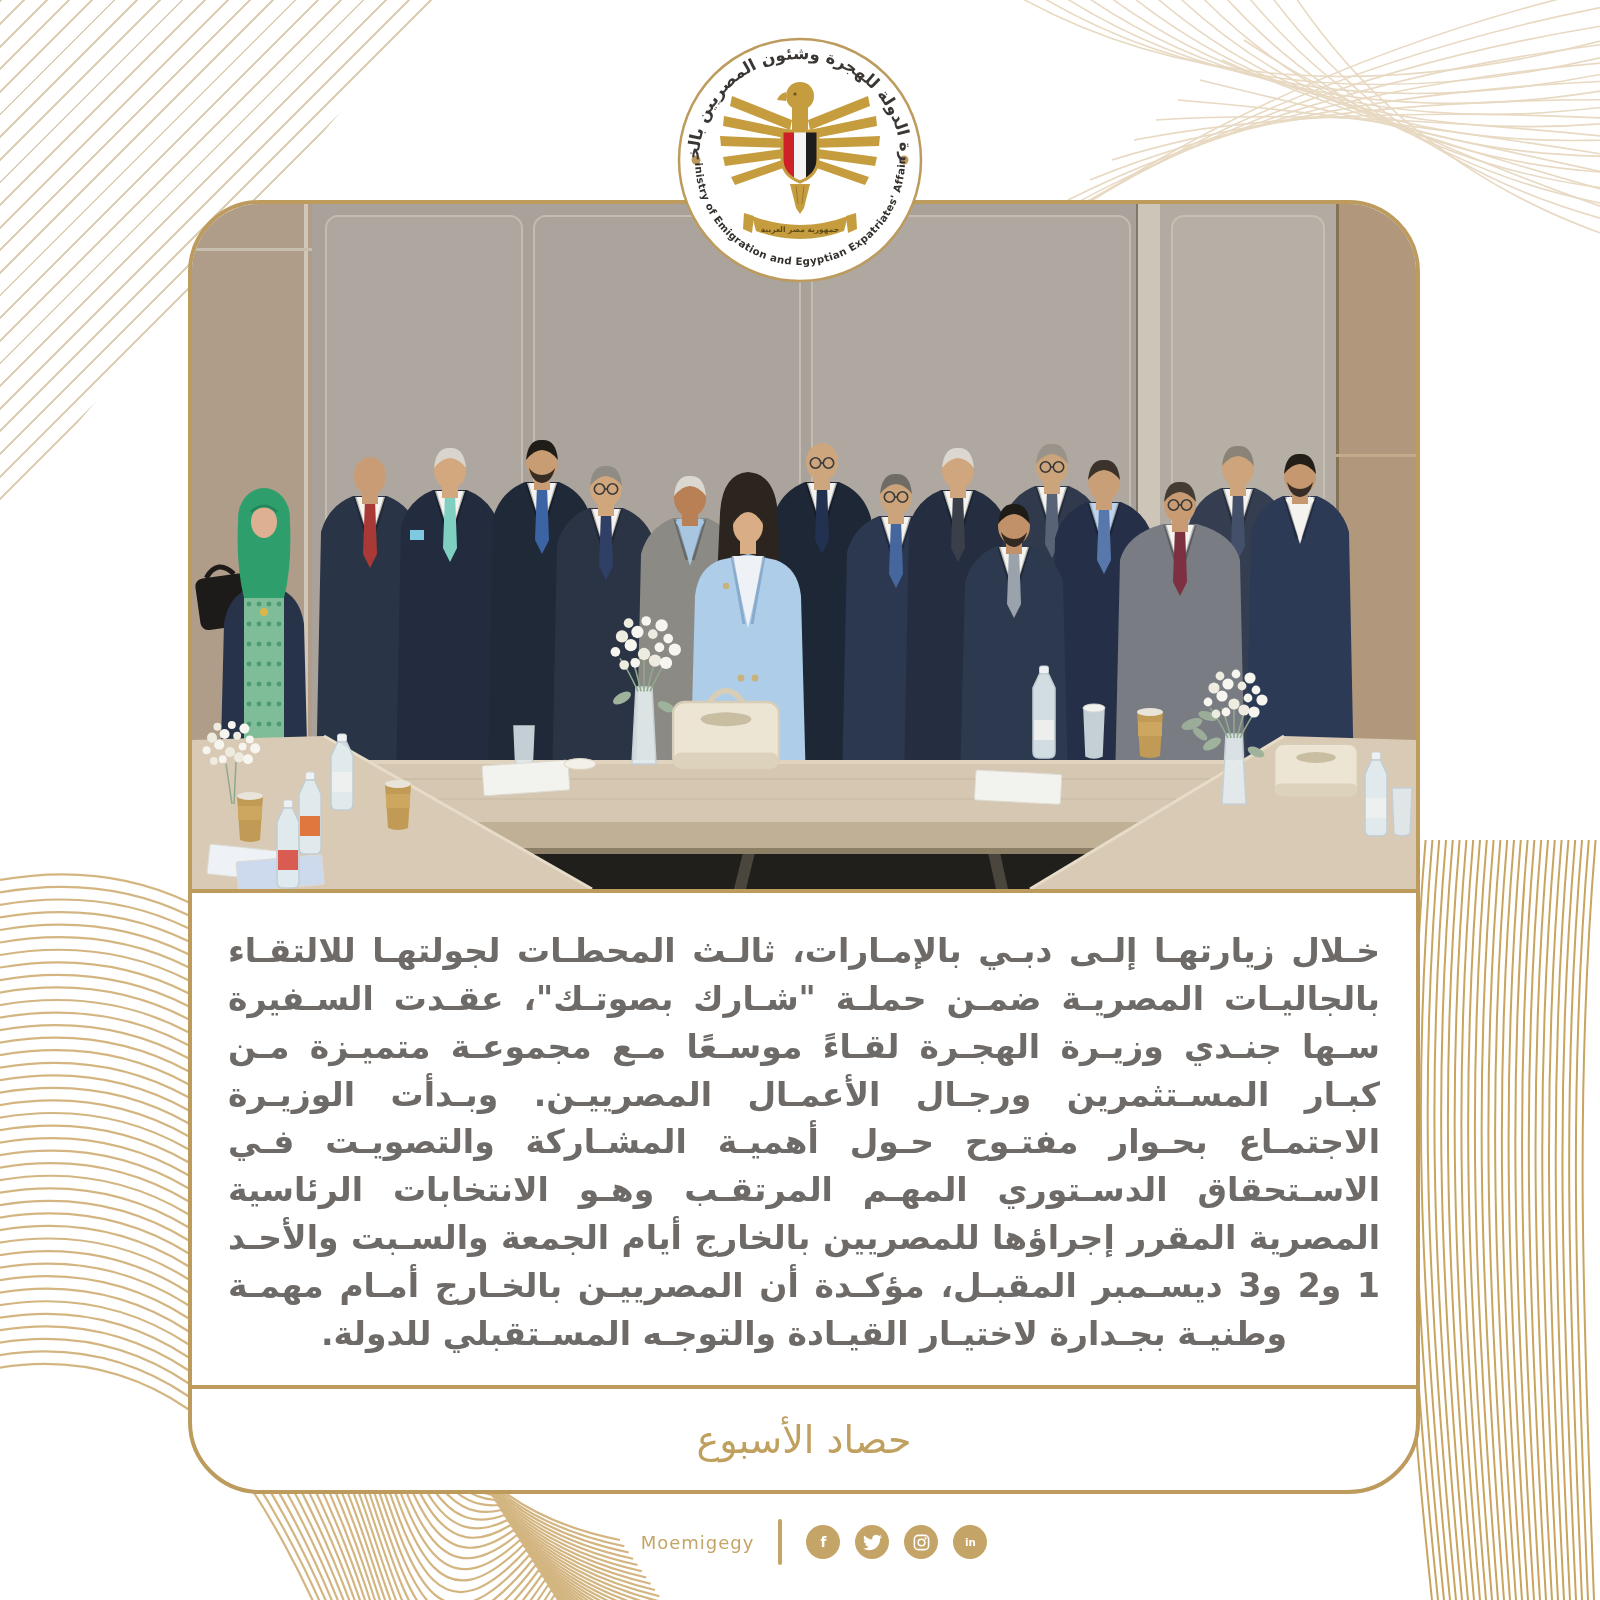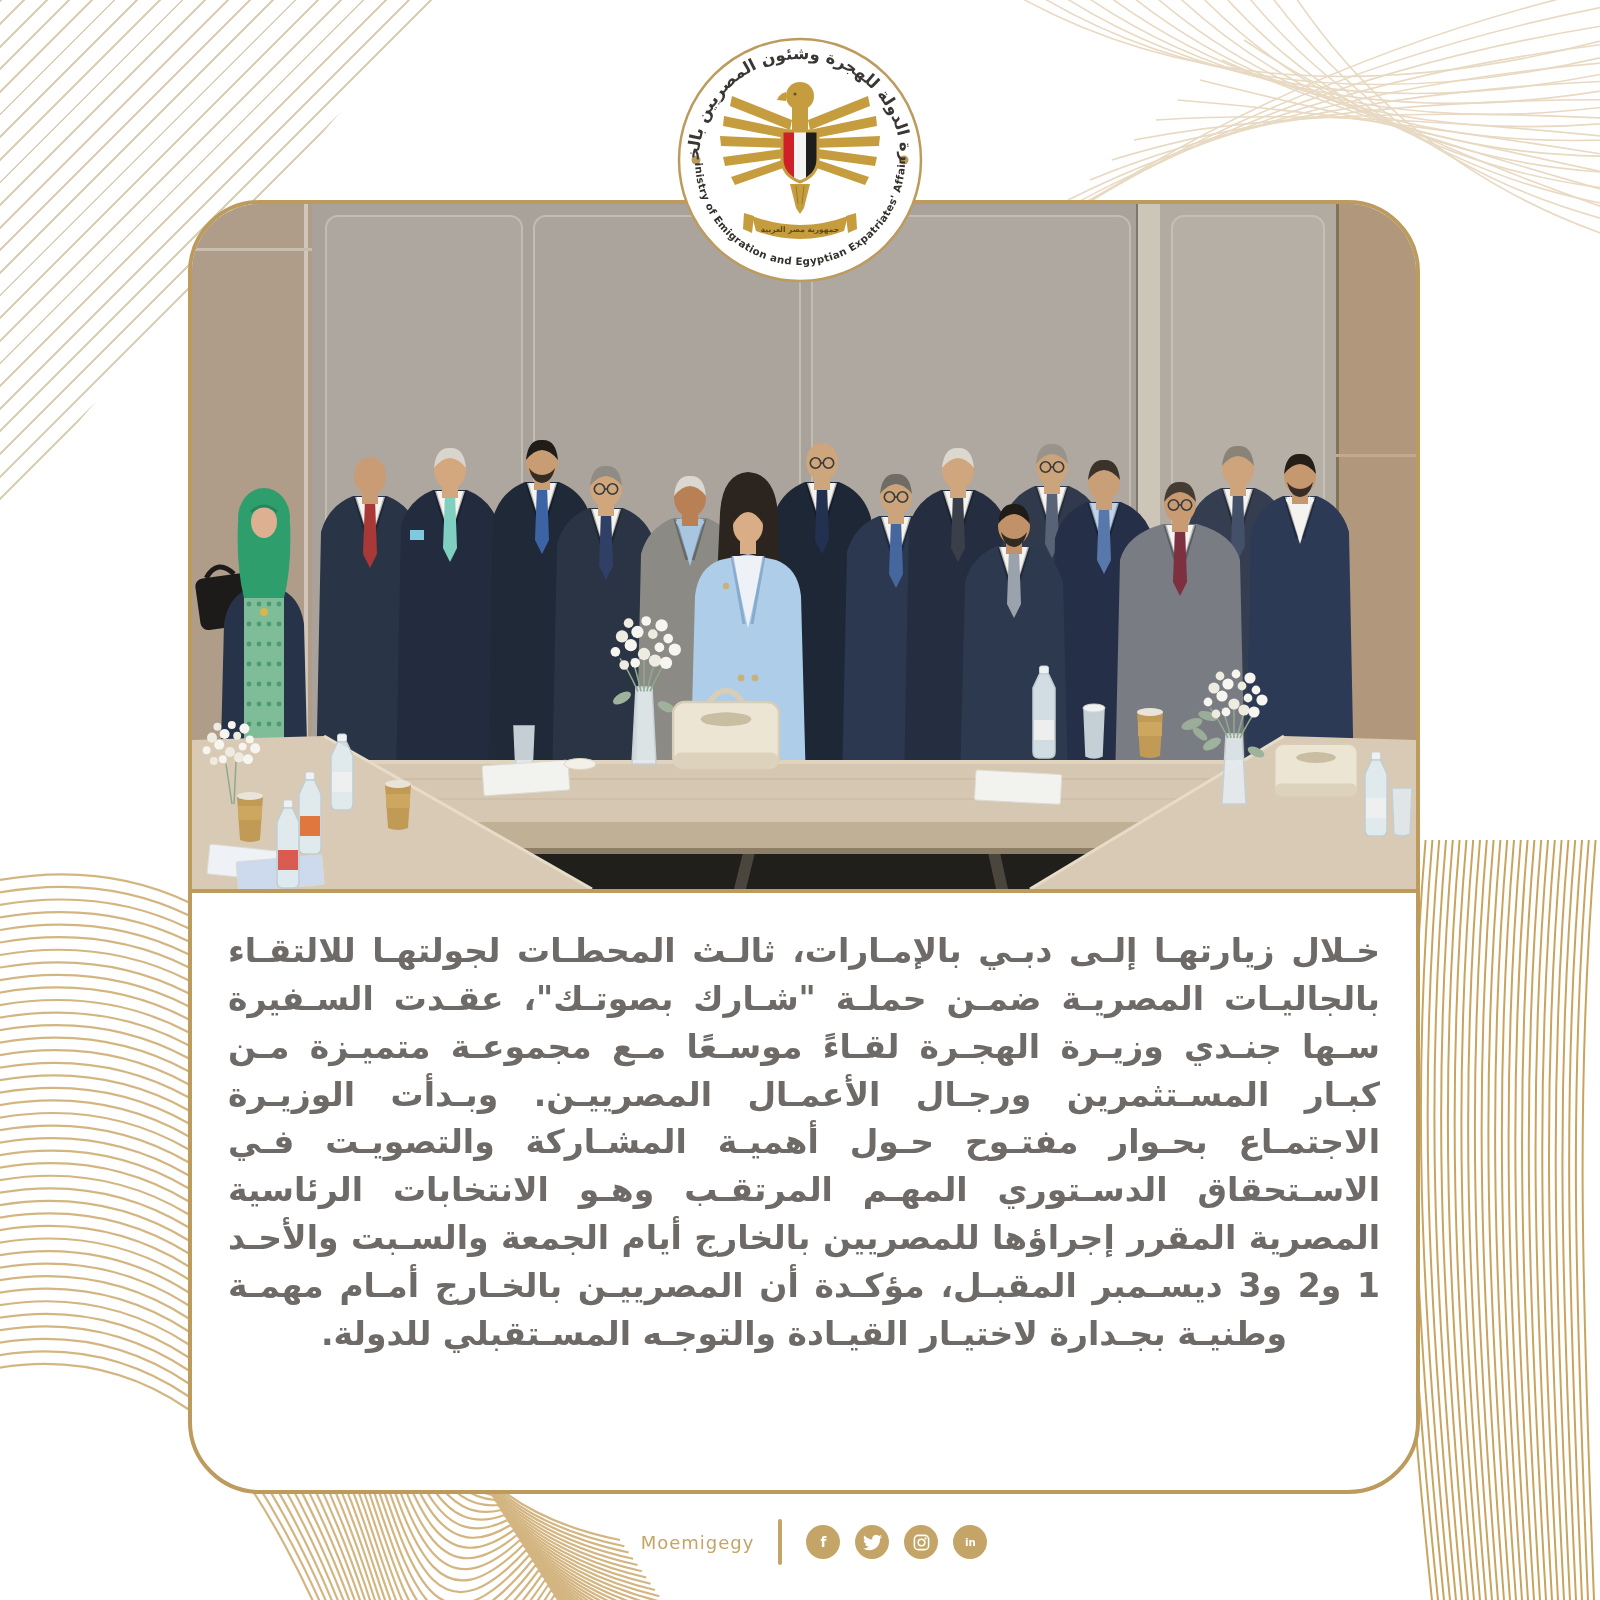--- a/index.html
+++ b/index.html
@@ -541,20 +541,23 @@
             </g>
             <g>
               <path d="M1200 584 L1202 630 Q1210 634 1218 630 L1220 584 Z" fill="rgba(226,235,240,.85)" stroke="#c4cfd4" stroke-width="1.5"></path>
       </g>
           </g>
       </svg>
     </div>
 
     <div class="article">خـلال زيارتهـا إلـى دبـي بالإمـارات، ثالـث المحطـات لجولتهـا للالتقـاء بالجاليـات المصريـة ضمـن حملـة "شـارك بصوتـك"، عقـدت السـفيرة سـها جنـدي وزيـرة الهجـرة لقـاءً موسـعًا مـع مجموعـة متميـزة مـن كبـار المسـتثمرين ورجـال الأعمـال المصرييـن. وبـدأت الوزيـرة الاجتمـاع بحـوار مفتـوح حـول أهميـة المشـاركة والتصويـت فـي الاسـتحقاق الدسـتوري المهـم المرتقـب وهـو الانتخابات الرئاسية المصرية المقرر إجراؤها للمصريين بالخارج أيام الجمعة والسـبت والأحـد 1 و2 و3 ديسـمبر المقبـل، مؤكـدة أن المصرييـن بالخـارج أمـام مهمـة وطنيـة بجـدارة لاختيـار القيـادة والتوجـه المسـتقبلي للدولة.</div>
 
+    <div class="footer-band">
+      <div class="title">حصاد الأسبوع</div>
+    </div>
   </div>
 
   <div class="logo">
     <svg viewBox="0 0 248 248">
       <defs>
         <path id="arcTop" d="M 23 124 A 101 101 0 0 1 225 124"></path>
         <path id="arcBot" d="M 19 124 A 105 105 0 0 0 229 124"></path>
         <clipPath id="shieldClip">
             <path d="M106 95 h36 v28 q0 16 -18 23 q-18 -7 -18 -23 z"></path>
           </clipPath>

